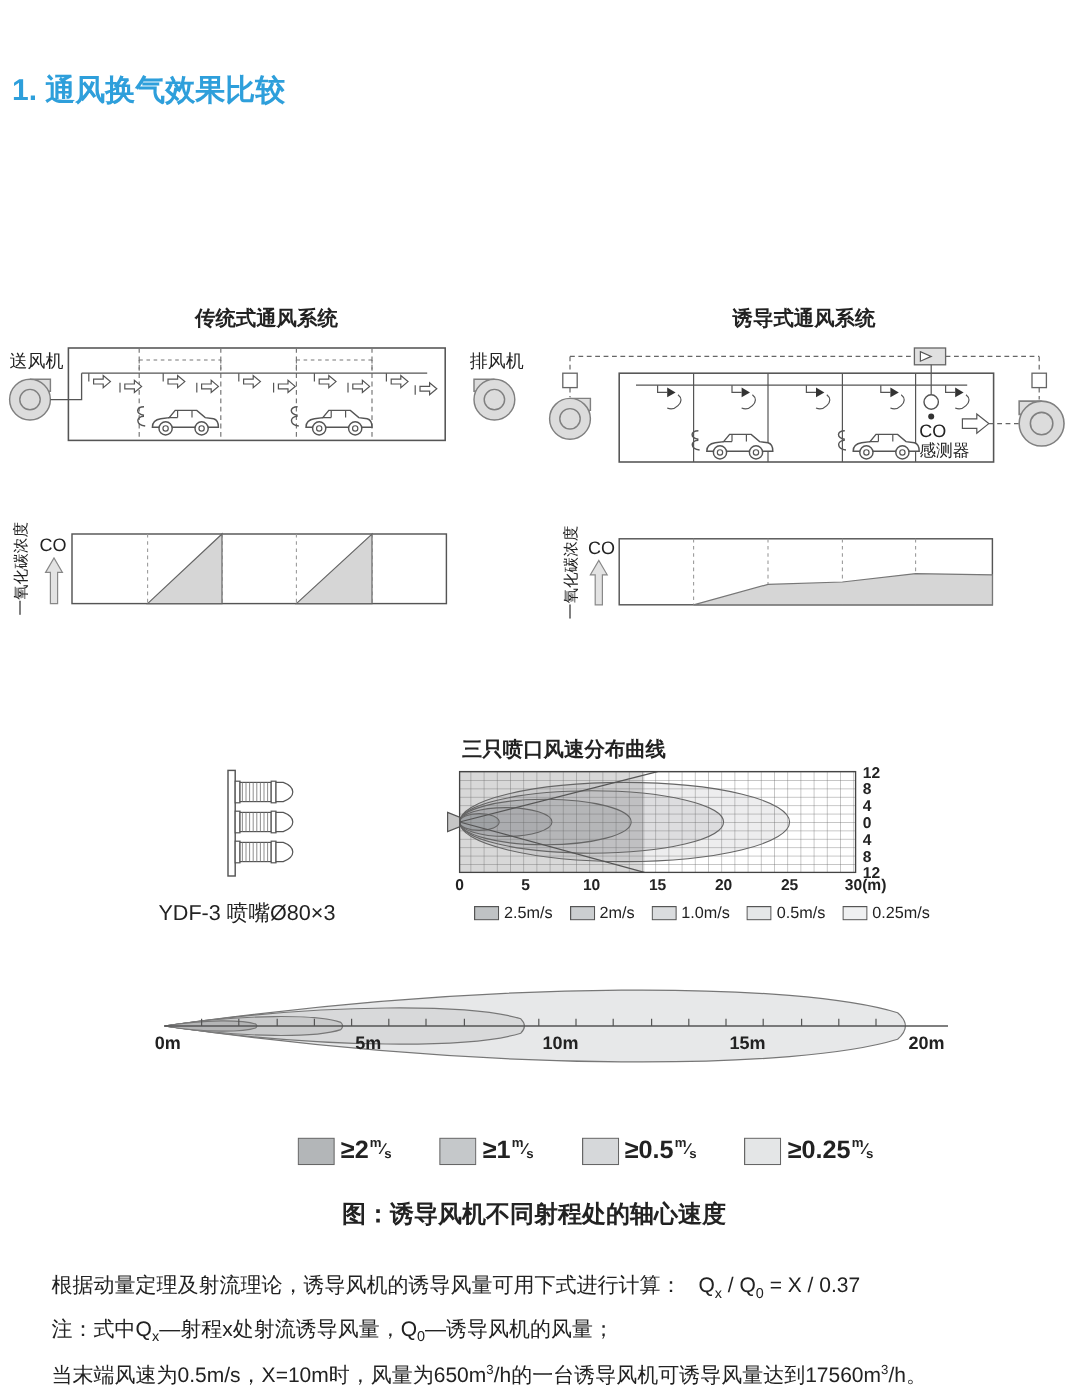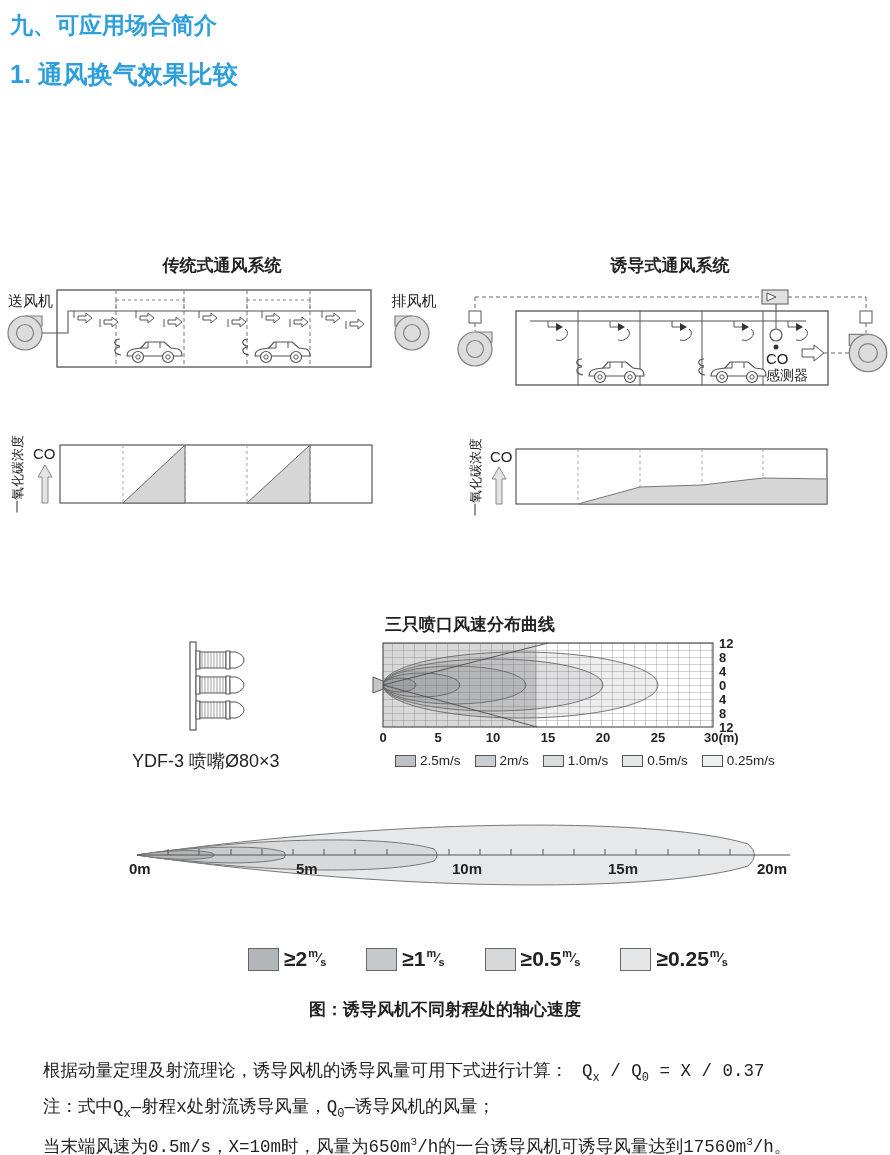--- a/index.html
+++ b/index.html
@@ -13,33 +13,32 @@
   svg text{font-family:"Liberation Sans","DejaVu Sans",sans-serif;fill:#222;}
   .legend-row{display:flex;align-items:center;font-size:13.5px;color:#222;}
   .legend-row .item{display:flex;align-items:center;margin-right:14px;}
   .legend-row .item svg{margin-right:4px;display:block;}
   .speed-legend{display:flex;align-items:center;font-size:21px;color:#222;font-weight:bold;}
   .speed-legend .item{display:flex;align-items:center;margin-right:40px;}
   .speed-legend .item svg{margin-right:5px;display:block;}
   .speed-legend .frac{font-size:13px;display:inline-block;transform:translateY(-2px);margin-left:1px;}
   .speed-legend sup{font-size:11px;vertical-align:super;}
   .speed-legend sub{font-size:11px;vertical-align:sub;}
-  .flow-caption{width:100%;text-align:center;font-size:17px;font-weight:bold;color:#222;}
+  .flow-caption{width:100%;text-align:center;font-size:20px;font-weight:bold;color:#222;}
   .footer-text{font-size:17.5px;line-height:29px;color:#222;}
-  .footer-text .ln{display:block;font-family:Liberation Mono, monospace;}
+  .footer-text .ln{display:block;}
   .footer-text sub{font-size:12px;}
   .footer-text sup{font-size:11px;}
   .formula{margin-left:14px;}
 </style>
 </head>
 <body>
 
 <div class="page">
 
-  <h1 class="main-title abs" style="left:10px;top:10px;">九、可应用场合简介</h1>
   <h2 class="sub-heading abs" style="left:10px;top:58px;">1. 通风换气效果比较</h2>
 
   <div class="intro abs" style="left:10px;top:98px;width:870px;">
   </div>
 
   <svg class="abs" style="left:0;top:253px;" width="450" height="290" viewBox="0 0 450 290">
     <defs>
       <g id="carT">
         <path d="M3,17 q0,-6 7,-7 l7,-1 5,-6 h18 l7,6 7,1 q4,1 4,7 z" fill="#fff" stroke="#555" stroke-width="1.2"></path>
         <path d="M24,3 v6 M24,9 h-8 M36,3 v6" fill="none" stroke="#555" stroke-width="1"></path>

